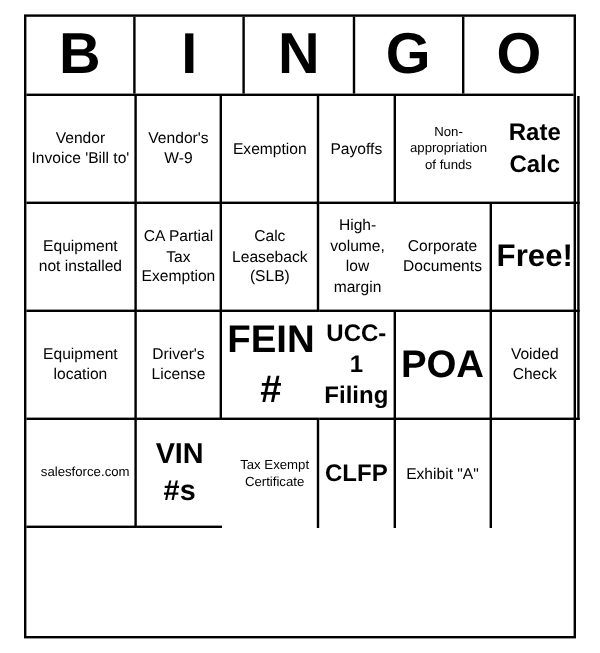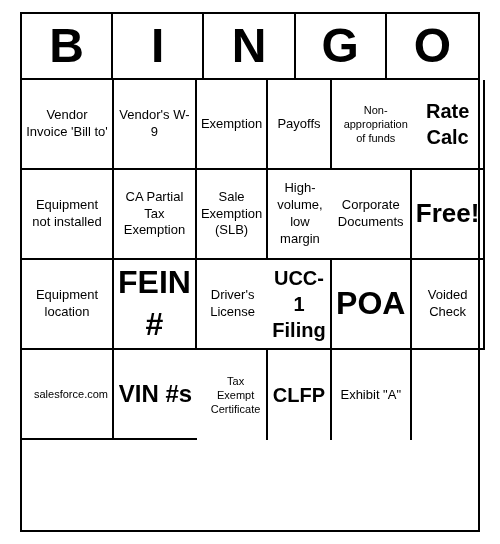--- a/index.html
+++ b/index.html
@@ -111,27 +111,27 @@
     </div>
   <div class="bingo-grid">
   <div class="bingo-cell">Vendor Invoice 'Bill to'</div>
       <div class="bingo-cell">Vendor's W-9</div>
       <div class="bingo-cell">Exemption</div>
       <div class="bingo-cell">Payoffs</div>
       <div class="bingo-cell small-text">Non-appropriation of funds</div>
       <div class="bingo-cell large-text">Rate Calc</div>
       <div class="bingo-cell">Equipment not installed</div>
       <div class="bingo-cell">CA Partial Tax Exemption</div>
-      <div class="bingo-cell">Sale Exemption (SLB)</div>
+      <div class="bingo-cell">Calc Leaseback (SLB)</div>
       <div class="bingo-cell">High-volume, low margin</div>
       <div class="bingo-cell">Corporate Documents</div>
       <div class="bingo-cell free">Free!</div>
       <div class="bingo-cell">Equipment location</div>
+      <div class="bingo-cell">Driver's License</div>
       <div class="bingo-cell fein">FEIN #</div>
-      <div class="bingo-cell">Driver's License</div>
       <div class="bingo-cell large-text">UCC-1 Filing</div>
       <div class="bingo-cell poa">POA</div>
       <div class="bingo-cell">Voided Check</div>
       <div class="bingo-cell small-text">salesforce.com</div>
       <div class="bingo-cell vin">VIN #s</div>
       <div class="bingo-cell small-text">Tax Exempt Certificate</div>
       <div class="bingo-cell large-text">CLFP</div>
       <div class="bingo-cell">Exhibit "A"</div>
     </div>
 </div>

